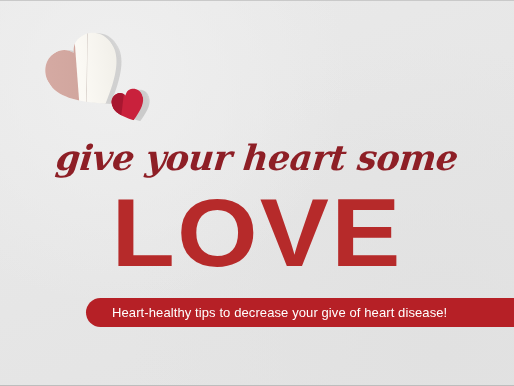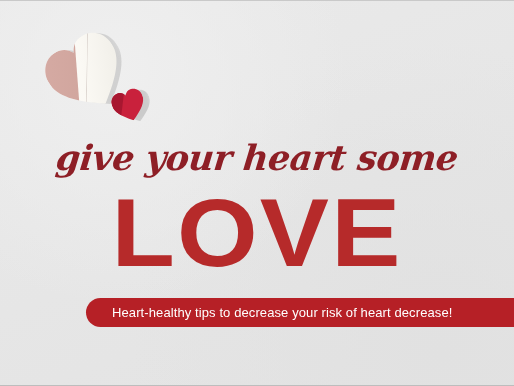--- a/index.html
+++ b/index.html
@@ -193,16 +193,16 @@
       </div>
     </div>
 
   </div>
 
   <div id="headline-script">give your heart some</div>
 
   <div id="headline-love">LOVE</div>
 
   <div id="banner">
-    <span id="banner-text">Heart-healthy tips to decrease your risk of heart decrease!</span>
+    <span id="banner-text">Heart-healthy tips to decrease your give of heart disease!</span>
   </div>
 
 </div>
 
 </body></html>

